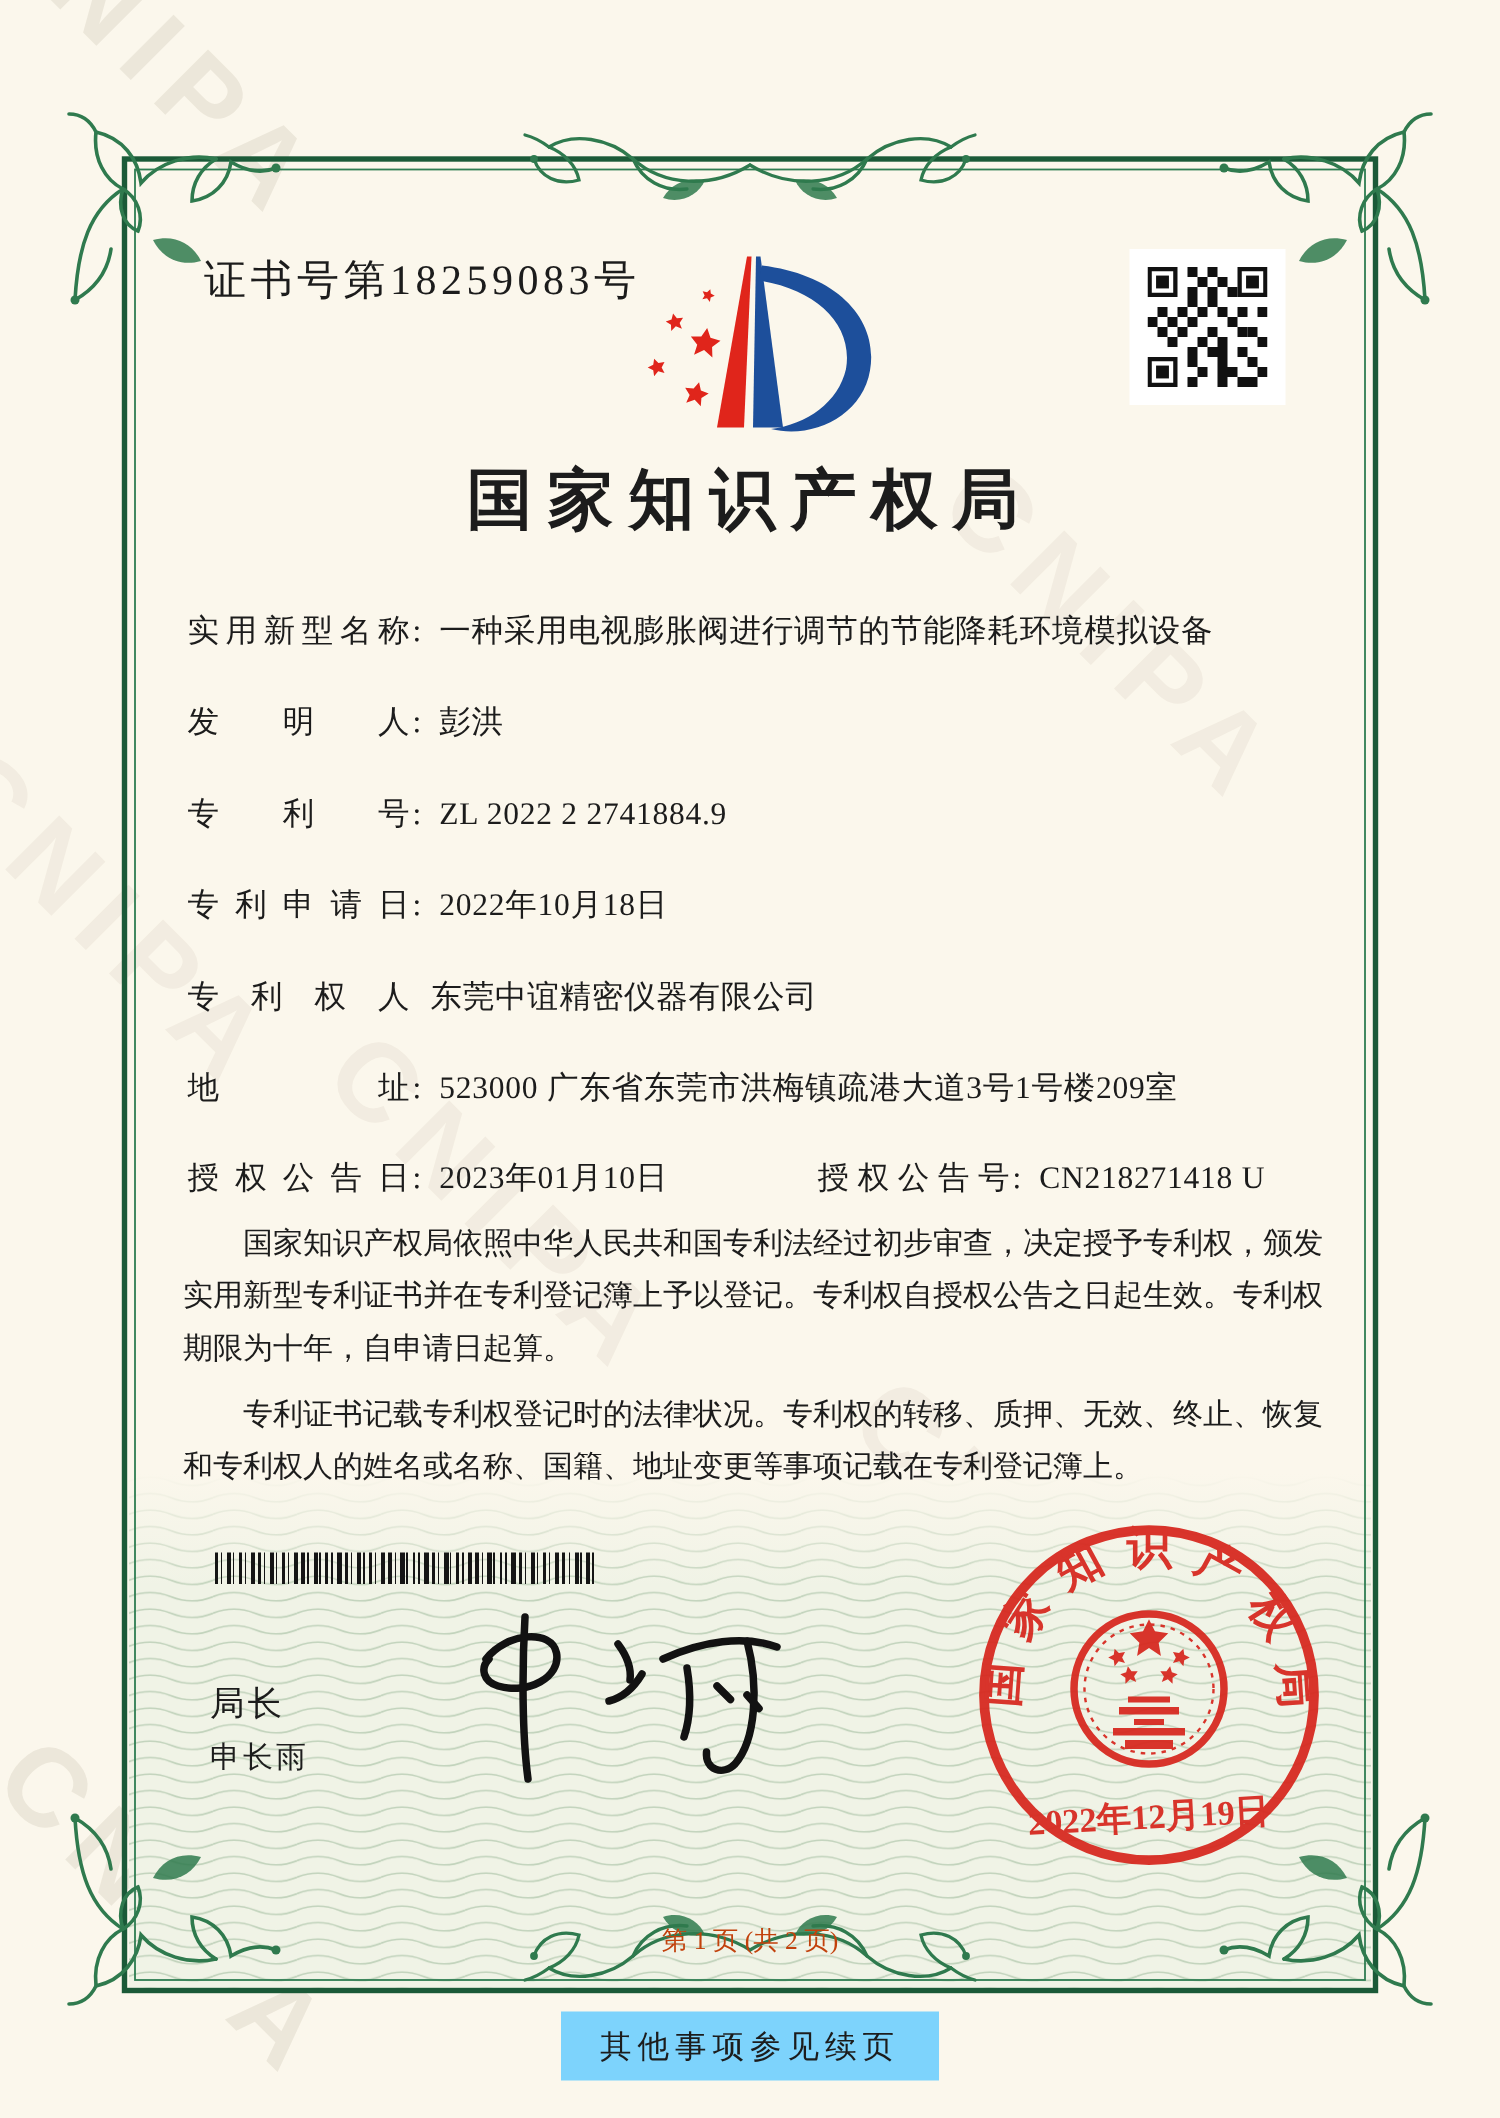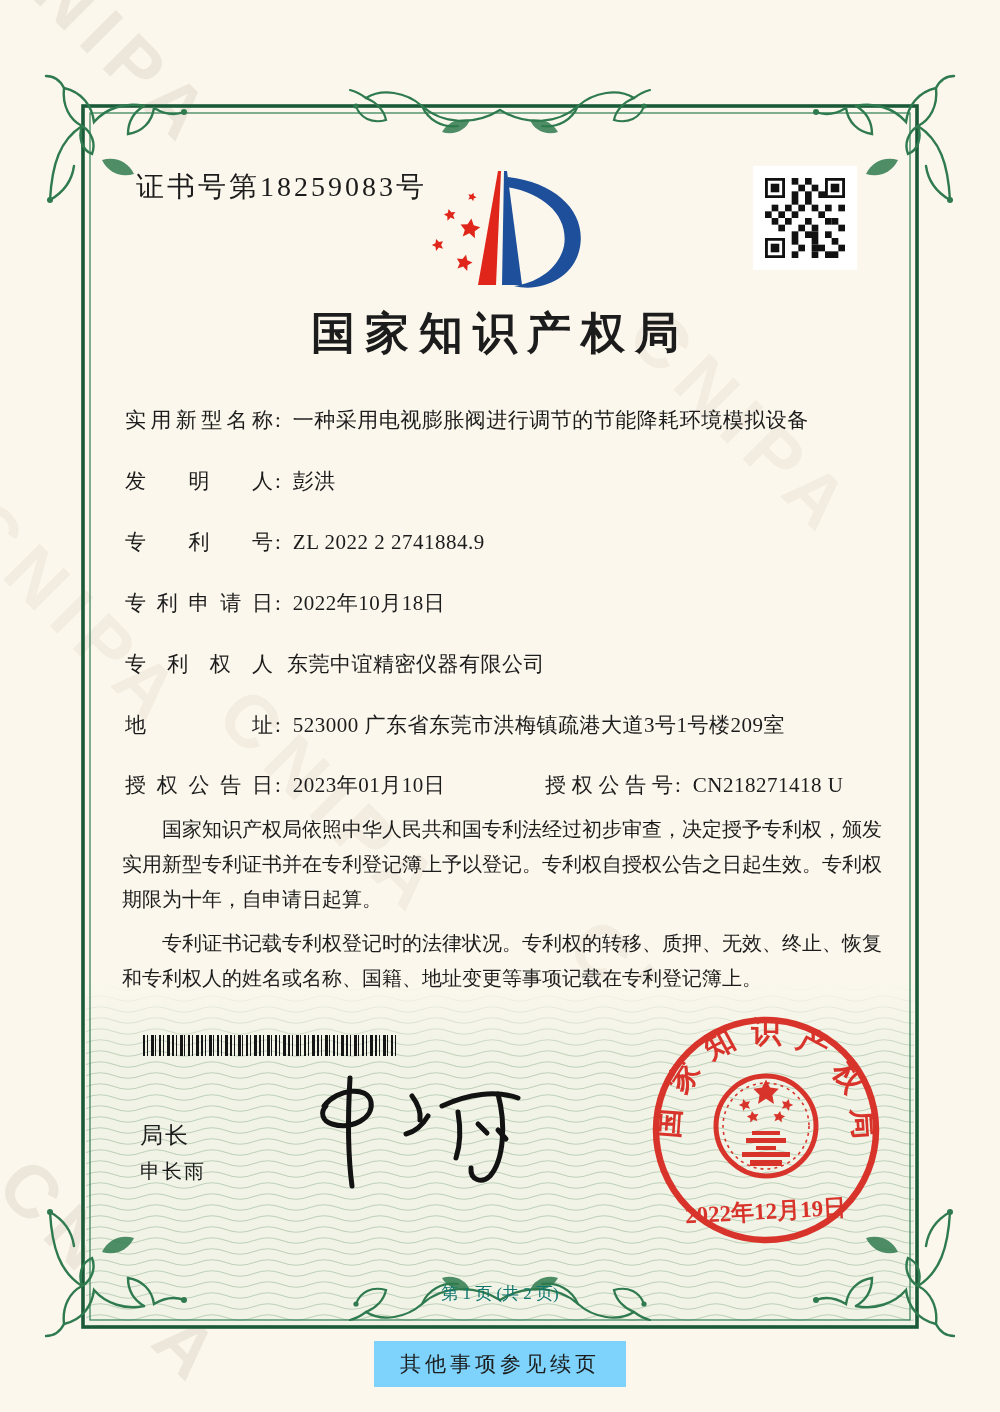--- a/index.html
+++ b/index.html
@@ -37,21 +37,21 @@
     background:repeating-linear-gradient(90deg,
       #151515 0 2px,transparent 2px 4px,#151515 4px 5px,transparent 5px 8px,
       #151515 8px 11px,transparent 11px 12px,#151515 12px 13px,transparent 13px 16px,
       #151515 16px 18px,transparent 18px 20px,#151515 20px 21px,transparent 21px 24px,
       #151515 24px 27px,transparent 27px 29px);
   }
   
   #director-label{left:140px;top:1120px;font-size:23px;letter-spacing:2px;font-family:Liberation Mono, monospace;}
   #director-name{left:140px;top:1158px;font-size:20px;letter-spacing:2px;font-family:"Liberation Sans","DejaVu Sans",sans-serif;}
   
-  #page-indicator{left:0;top:1282px;width:100%;text-align:center;font-size:17px;color:#0f766e;}
+  #page-indicator{left:0;top:1282px;width:100%;text-align:center;font-size:17px;color:#c2410c;}
   #continuation{
     left:50%;top:1341px;transform:translateX(-50%);
     background:#7dd3fc;padding:9px 26px;font-size:21px;letter-spacing:4px;white-space:nowrap;
   }
   svg{display:block;}
 </style>
 </head>
 <body>
 
 <div id="page">

